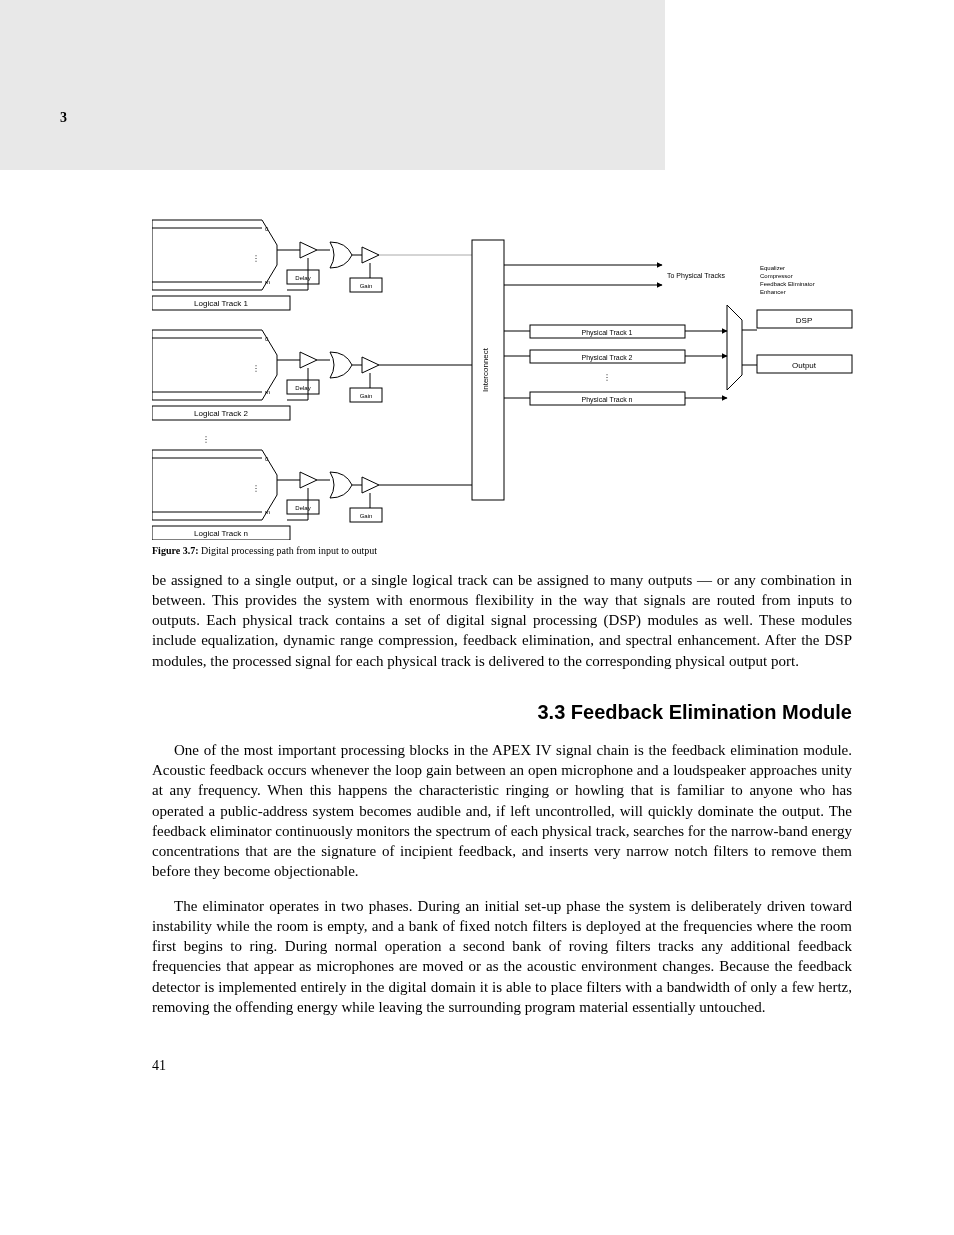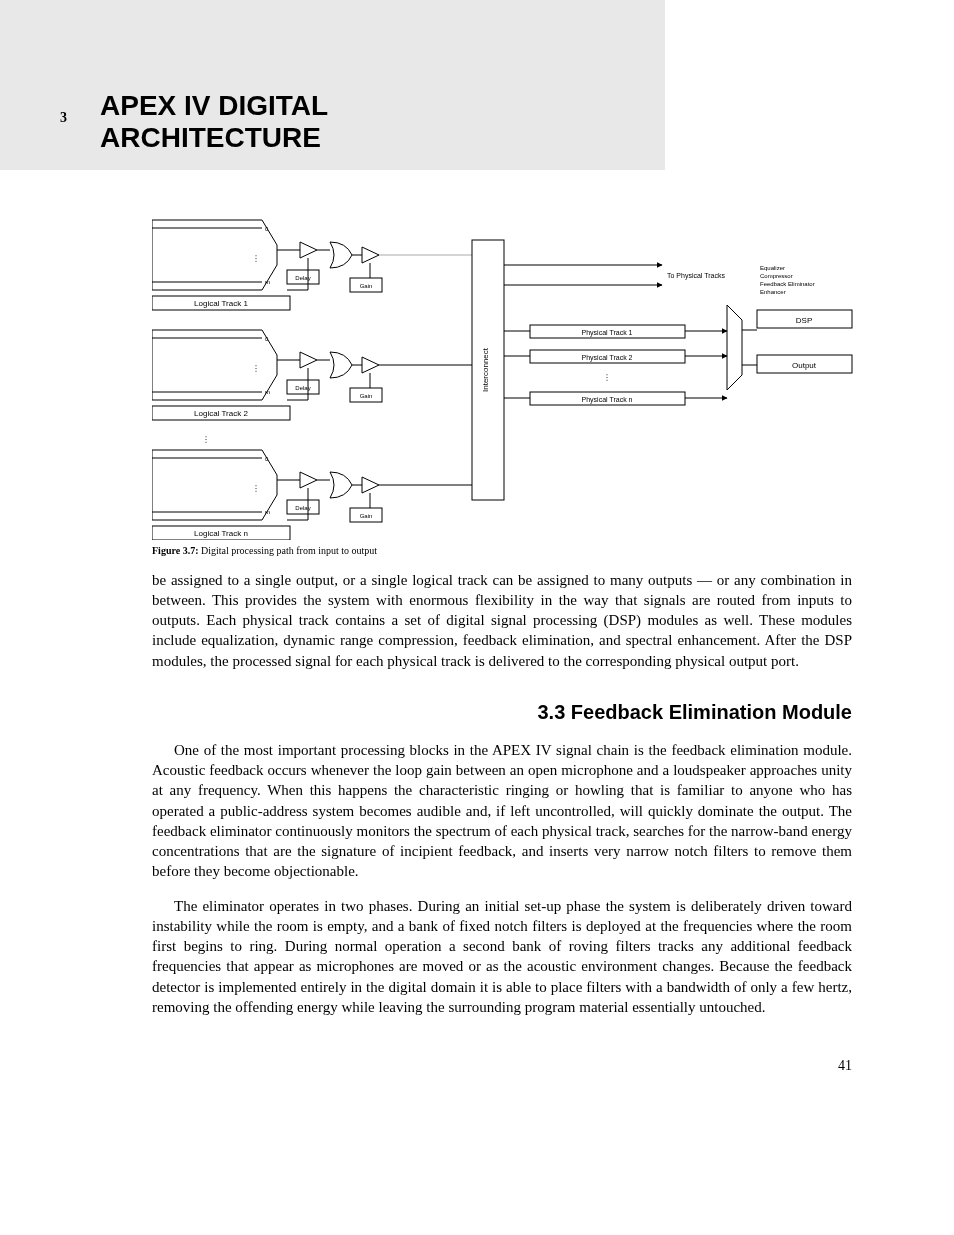--- a/index.html
+++ b/index.html
@@ -54,37 +54,33 @@
   p { margin: 0 0 14px; text-align: justify; }
   .indent { text-indent: 22px; }
   h2.sec {
     font-family: Arial, Helvetica, sans-serif;
     font-size: 20px;
     font-weight: bold;
     margin: 28px 0 14px;
     text-align: right;
   }
   .pagenum {
-    text-align: right;
+    text-align: left;
     font-size: 14px;
     margin-top: 40px;
   }
   .svg-label { font: 8px Arial, Helvetica, sans-serif; }
   .svg-label-sm { font: 7px Arial, Helvetica, sans-serif; }
   .svg-label-tiny { font: 6px Arial, Helvetica, sans-serif; }
 </style>
 </head>
 <body>
 
 <div class="header-band">
   <div class="chapter-num">3</div>
-  <div class="chapter-title">
-    <span>APEX IV DIGITAL</span><br>
-    <span>ARCHITECTURE</span>
-  </div>
 </div>
 
 <div class="figure-wrap">
 <svg viewBox="0 0 720 370" width="720" height="370">
   <defs>
     <marker id="arrow" viewBox="0 0 10 10" refX="9" refY="5" markerWidth="6" markerHeight="6" orient="auto-start-reverse">
       <path d="M 0 0 L 10 5 L 0 10 z" fill="#000"></path>
     </marker>
   </defs>
 

